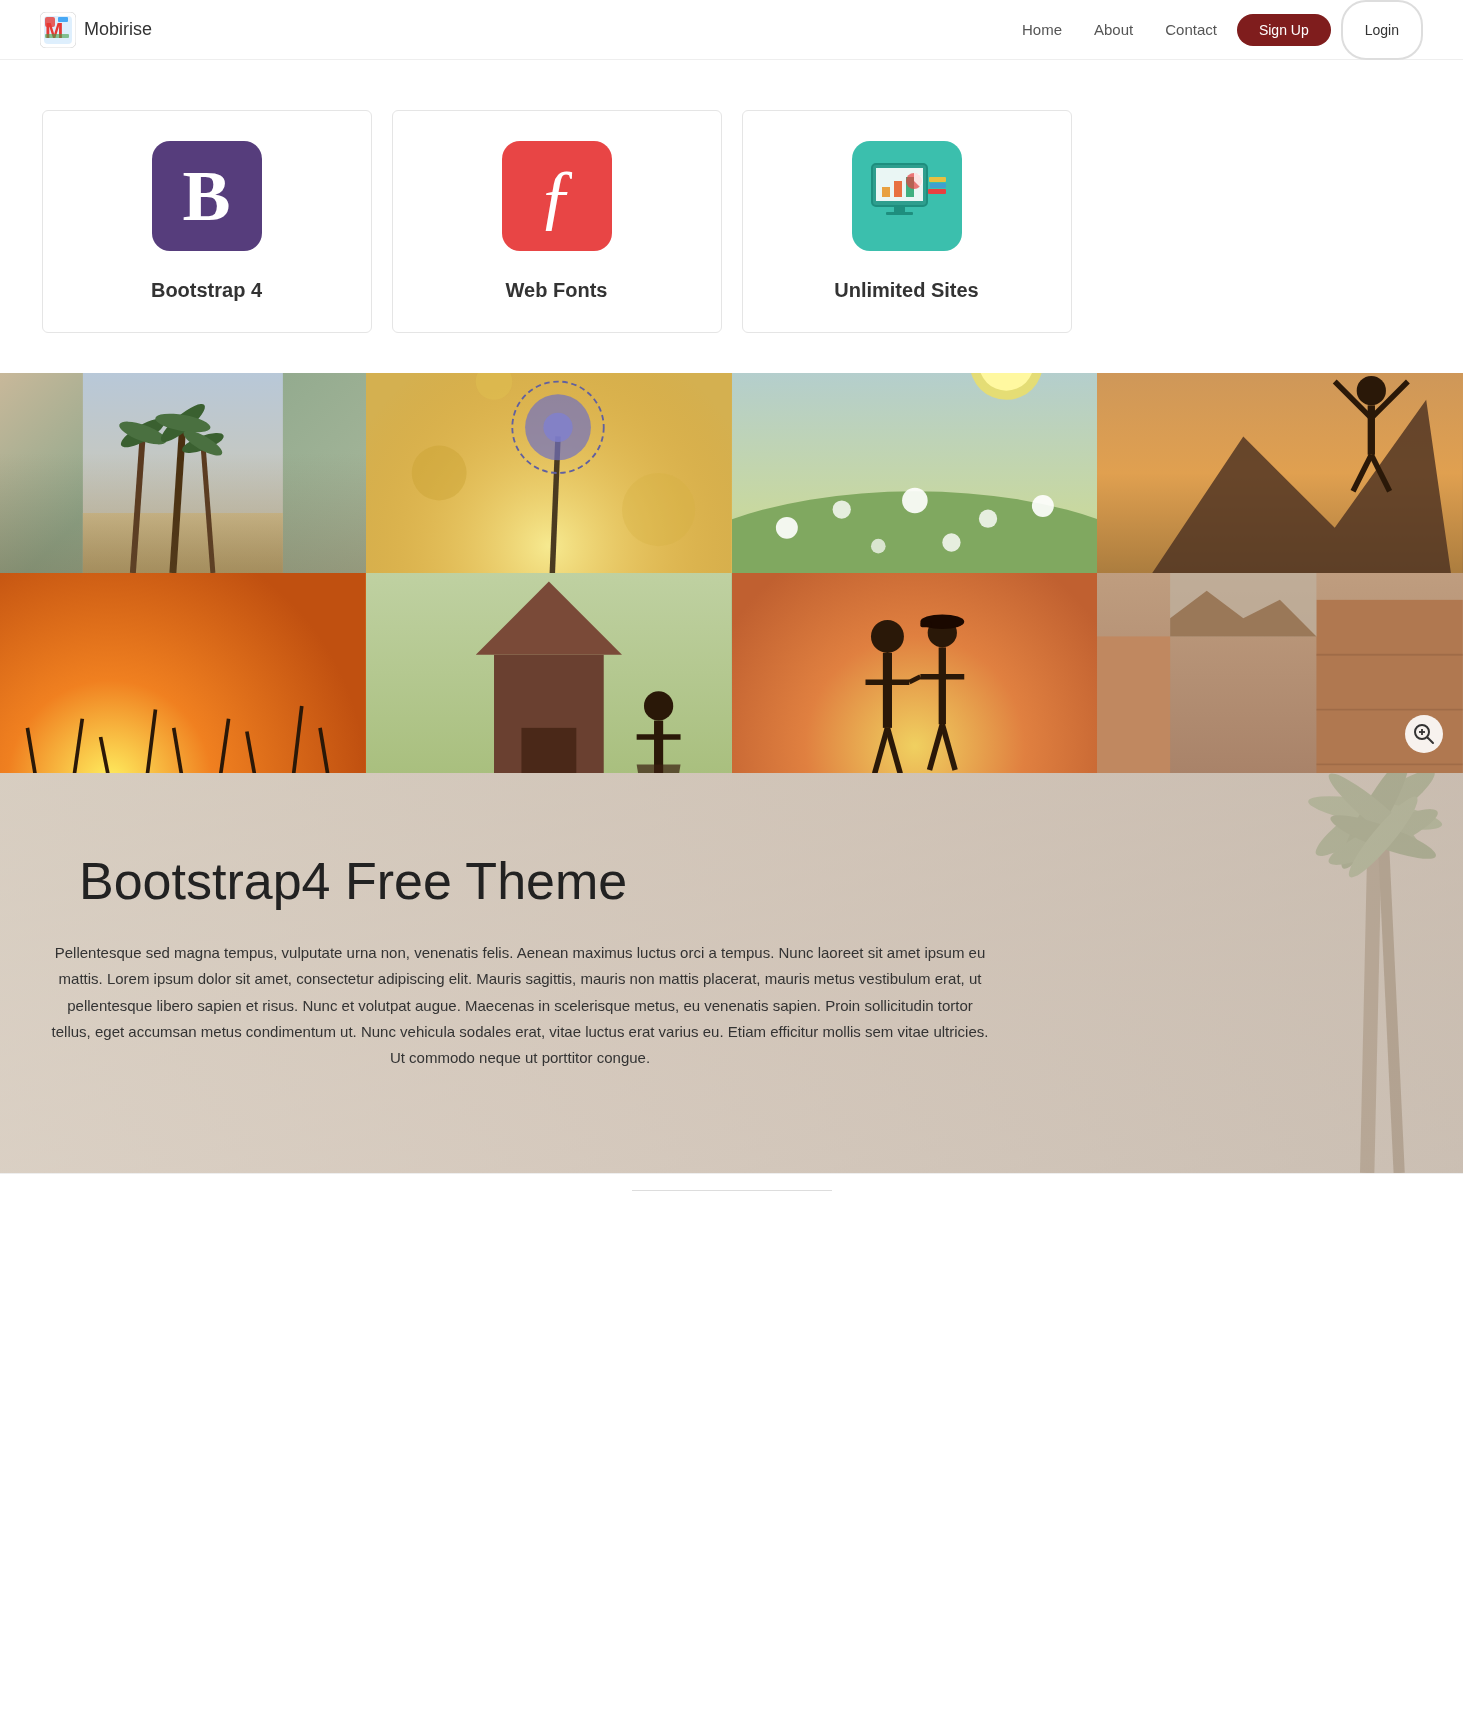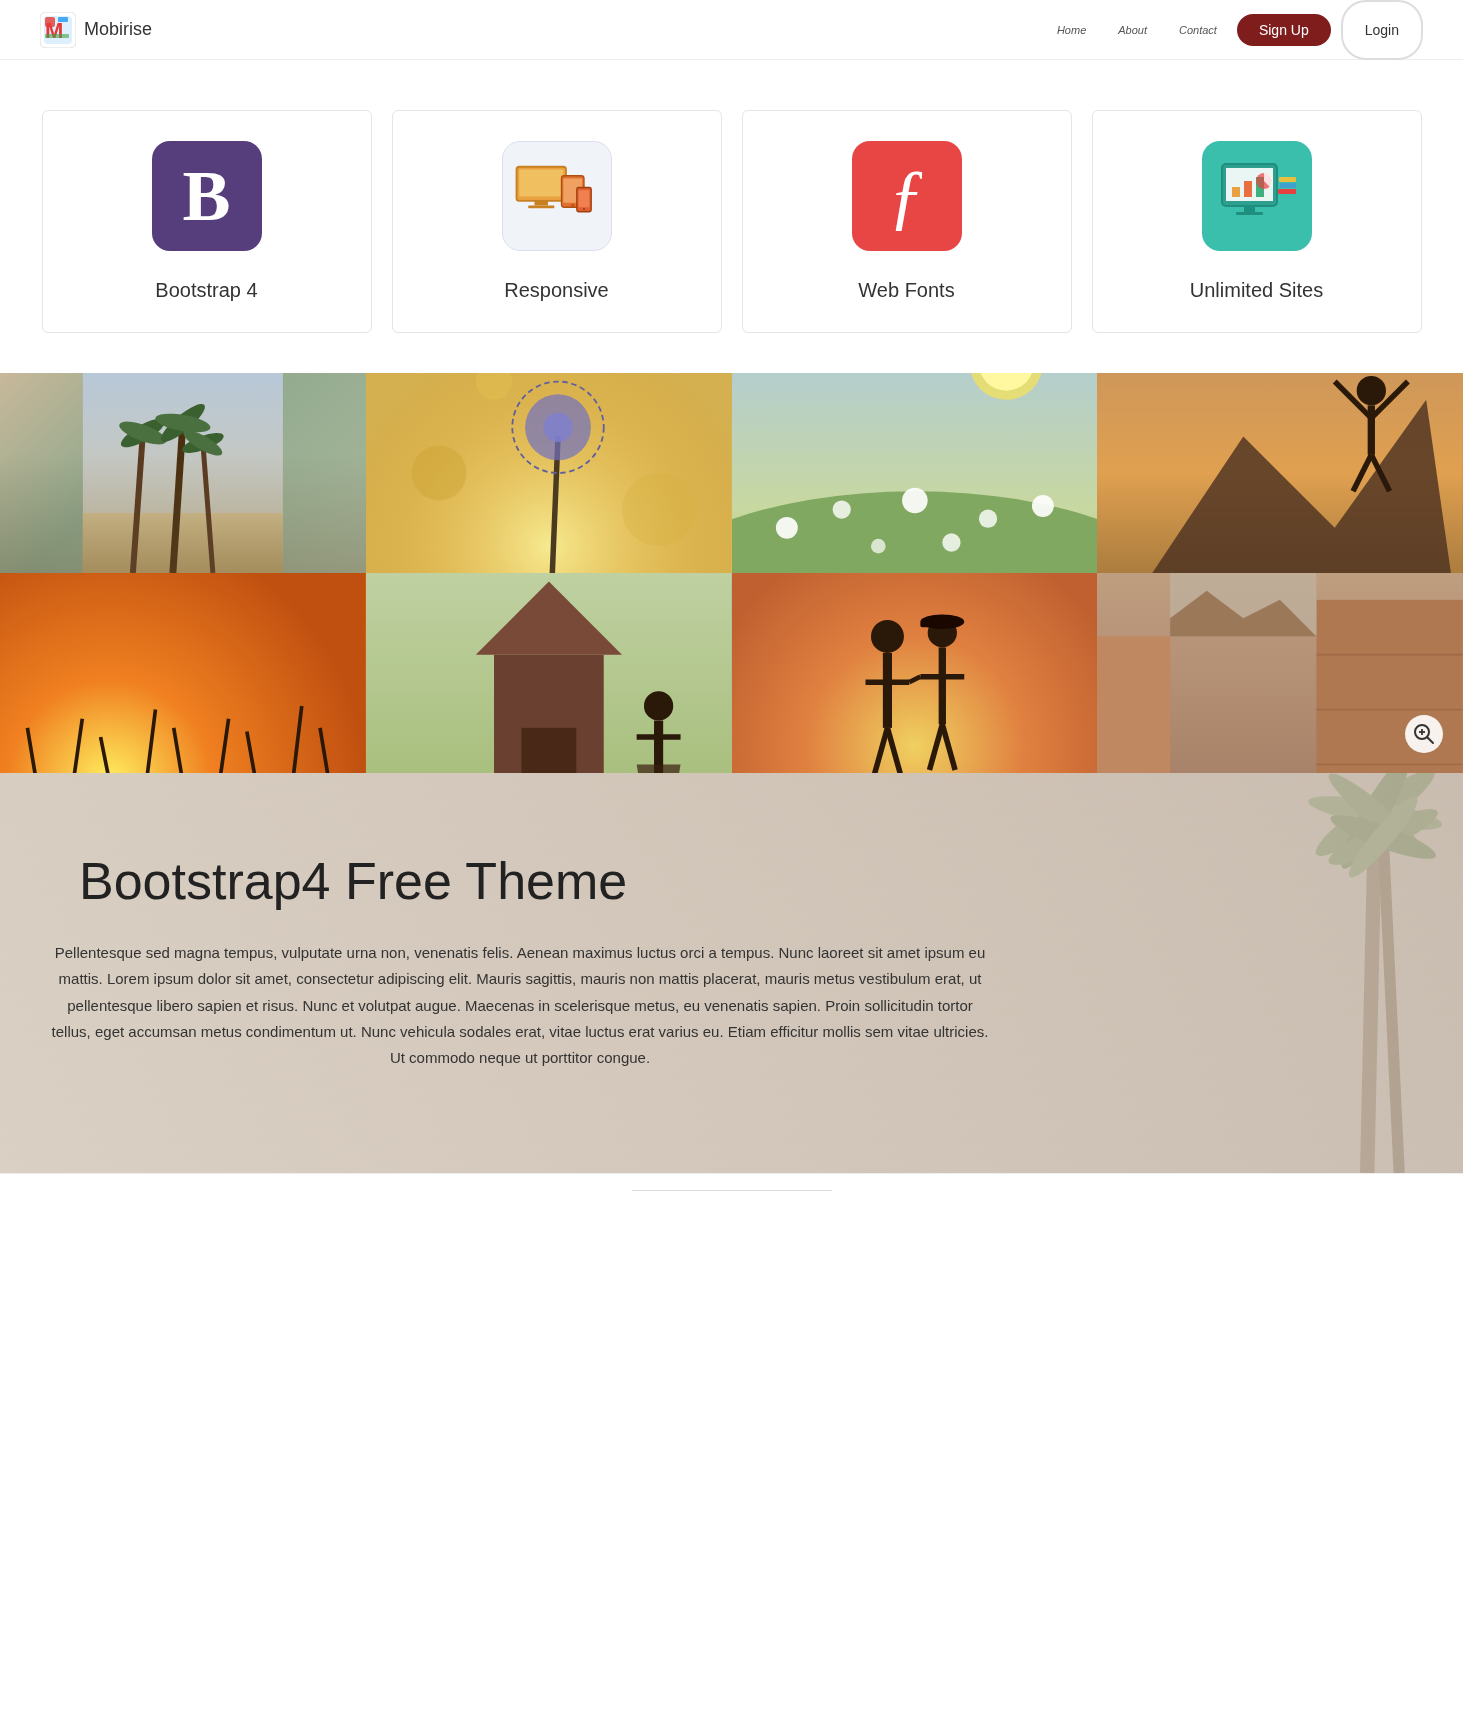--- a/index.html
+++ b/index.html
@@ -32,22 +32,21 @@
     }
     .nav-links {
       display: flex;
       align-items: center;
       gap: 32px;
       margin-right: 20px;
     }
     .nav-links a {
       text-decoration: none;
       color: #555;
-      font-size: 11px;
-      font-style: italic;
+      font-size: 15px;
     }
     .btn-signup {
       background: #7f1d1d;
       color: #fff;
       border: none;
       border-radius: 25px;
       padding: 8px 22px;
       font-size: 14px;
       cursor: pointer;
       margin-right: 10px;
@@ -89,21 +88,21 @@
       height: 110px;
       border-radius: 18px;
       display: flex;
       align-items: center;
       justify-content: center;
       margin-bottom: 28px;
       font-size: 60px;
     }
     .feature-title {
       font-size: 20px;
-      font-weight: 400;
+      font-weight: 700;
       color: #333;
     }
 
     
     .icon-bootstrap { background: #563d7c; color: #fff; font-weight: 900; font-size: 72px; font-family: Georgia, serif; border-radius: 18px; }
     
     .icon-responsive { background: #f0f4f8; border: 1px solid #dde; }
     
     .icon-webfonts { background: #e84545; color: #fff; font-size: 70px; font-style: italic; font-family: Georgia, serif; }
     
@@ -243,40 +242,20 @@
 <section class="features-section">
   <div class="features-grid">
 
     <div class="feature-card">
       <div class="feature-icon-wrap icon-bootstrap">
         <span style="color:#fff;font-size:72px;font-weight:900;font-family:Georgia,serif;line-height:110px;">B</span>
       </div>
       <span class="feature-title">Bootstrap 4</span>
     </div>
 
-    <div class="feature-card">
-      <div class="feature-icon-wrap icon-responsive">
-        <svg class="devices-svg" viewBox="0 0 100 75">
-
-          <rect x="5" y="5" width="55" height="38" rx="3" fill="#e8a040" stroke="#c88020" stroke-width="2"></rect>
-          <rect x="8" y="8" width="49" height="30" rx="1" fill="#f0c060"></rect>
-          <rect x="25" y="43" width="15" height="5" fill="#c88020"></rect>
-          <rect x="18" y="48" width="29" height="3" rx="1" fill="#c88020"></rect>
-
-          <rect x="55" y="15" width="25" height="35" rx="3" fill="#e07030" stroke="#b05010" stroke-width="1.5"></rect>
-          <rect x="57" y="18" width="21" height="27" fill="#f0a060"></rect>
-          <circle cx="67.5" cy="48" r="1.5" fill="#b05010"></circle>
-
-          <rect x="72" y="28" width="16" height="27" rx="2" fill="#e06030" stroke="#a04010" stroke-width="1.5"></rect>
-          <rect x="74" y="31" width="12" height="19" fill="#f08050"></rect>
-          <circle cx="80" cy="52" r="1.2" fill="#a04010"></circle>
-        </svg>
-      </div>
-      <span class="feature-title">Responsive</span>
-    </div>
 
     <div class="feature-card">
       <div class="feature-icon-wrap icon-webfonts">
         <span style="font-size:74px;font-style:italic;font-family:Georgia,serif;color:#fff;line-height:110px;">ƒ</span>
       </div>
       <span class="feature-title">Web Fonts</span>
     </div>
 
     <div class="feature-card">
       <div class="feature-icon-wrap icon-unlimited">

